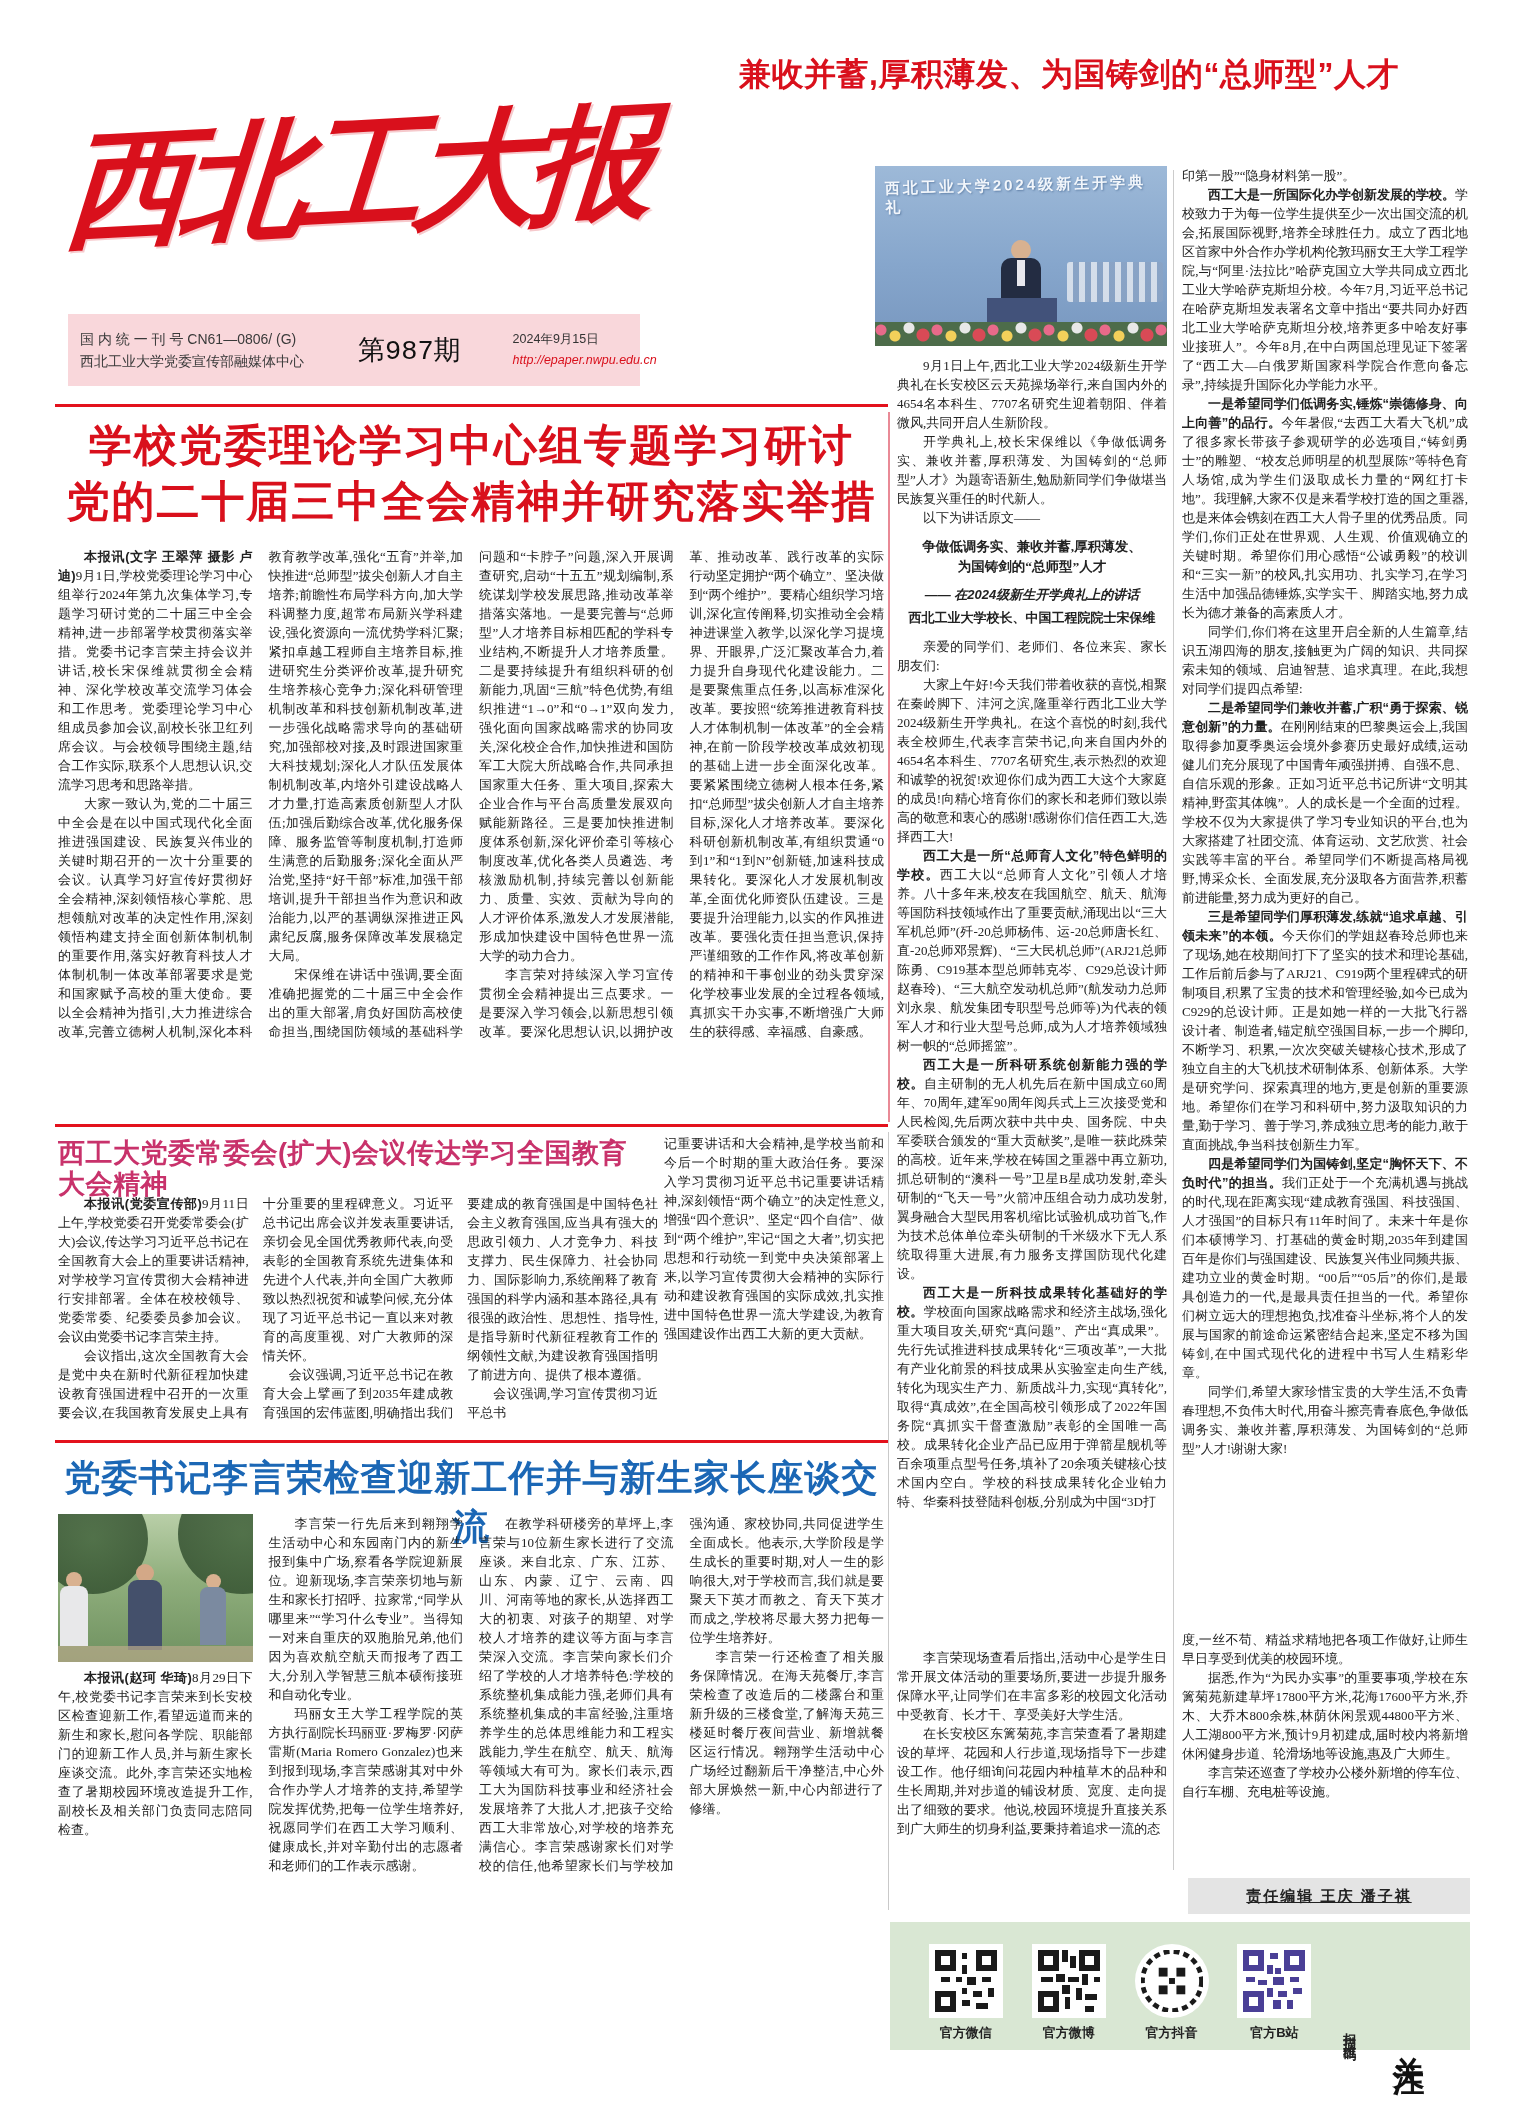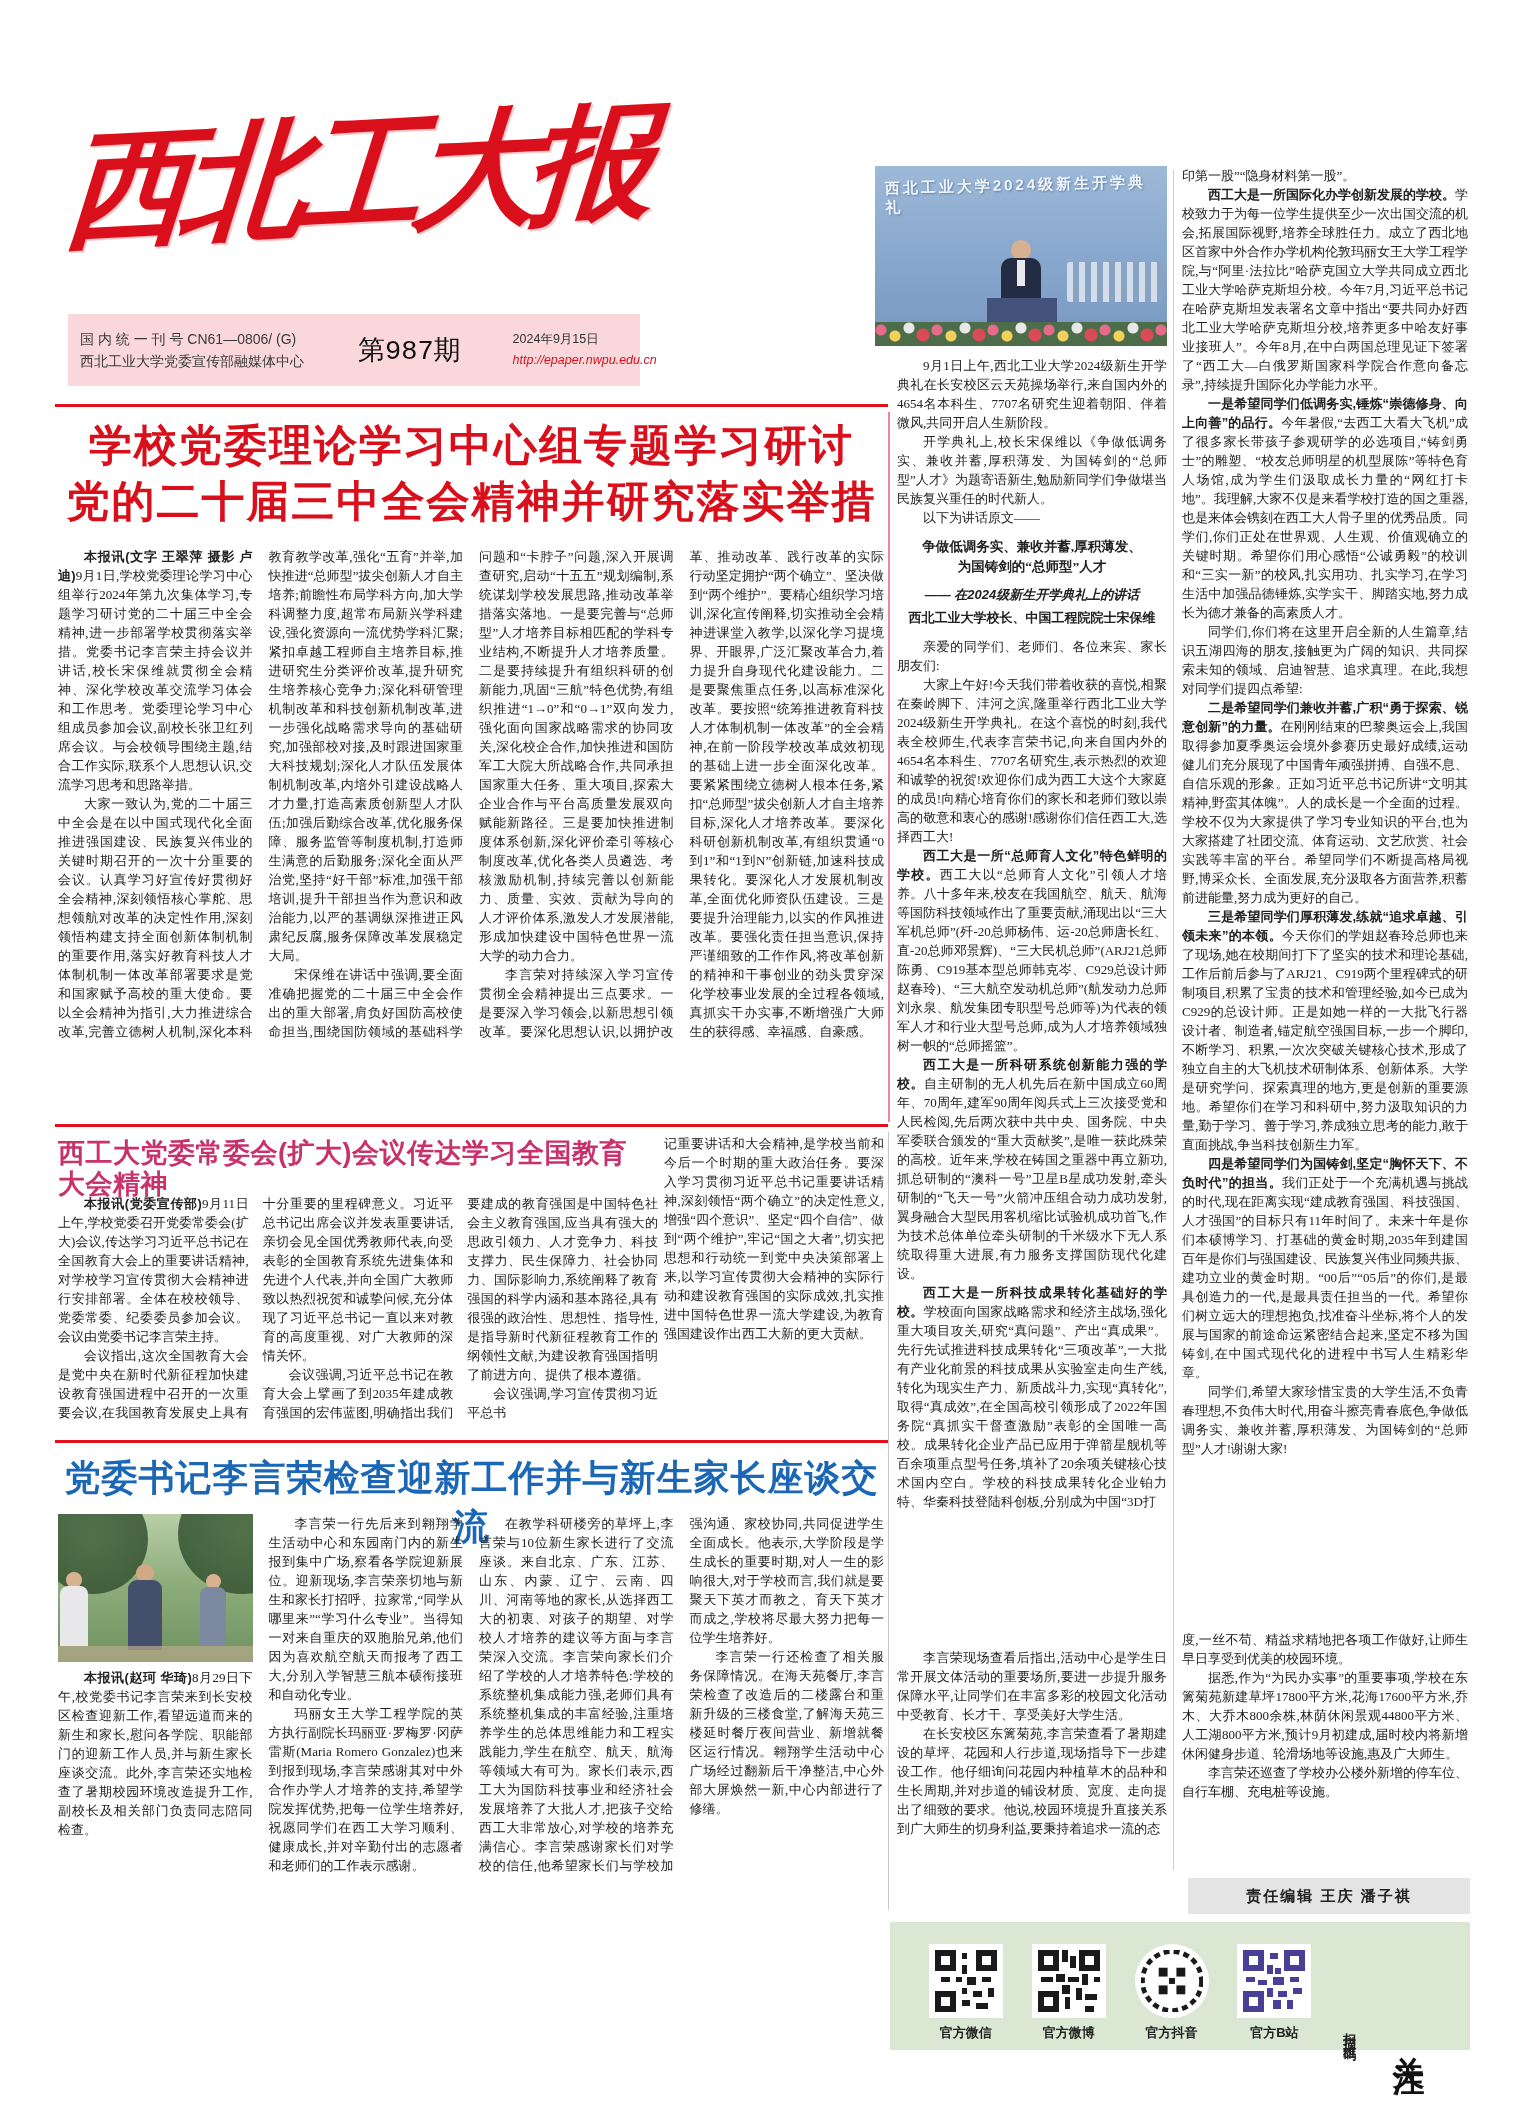--- a/index.html
+++ b/index.html
@@ -83,21 +83,21 @@
   .photo3 .p1b { left:2px; top:72px; width:28px; height:60px; border-radius:8px 8px 0 0; background:#e8e8ea; }
   .photo3 .p2 { left:78px; top:50px; width:18px; height:18px; border-radius:50%; background:#d3a887; }
   .photo3 .p2b { left:70px; top:66px; width:34px; height:70px; border-radius:9px 9px 0 0; background:#44506b; }
   .photo3 .p3 { left:148px; top:60px; width:15px; height:15px; border-radius:50%; background:#d9b190; }
   .photo3 .p3b { left:142px; top:73px; width:26px; height:58px; border-radius:8px 8px 0 0; background:#7b8aa0; }
   .photo3 .ground { position:absolute; bottom:0; width:100%; height:16px; background:#b9a98a; opacity:.7; }
   .photo3 .fig { position:absolute; }
   
   #editorBox { left:1188px; top:1878px; width:282px; height:36px; background:#e4e4e4;
     display:flex; align-items:center; justify-content:center;
-    font-family:"Liberation Sans","DejaVu Sans",sans-serif; font-weight:700; font-size:15px; letter-spacing:2px; color:#222; }
+    font-family:"Liberation Sans","DejaVu Sans",sans-serif; font-weight:700; font-size:15px; letter-spacing:2px; color:#222;text-decoration:underline; }
   #qrBox { left:890px; top:1922px; width:580px; height:128px; background:#d9e7d3;
     display:flex; align-items:flex-end; justify-content:space-evenly; padding:8px 10px; }
   .qrunit { display:flex; flex-direction:column; align-items:center; }
   .qrtile { width:74px; height:74px; background:#ffffff; display:flex; align-items:center; justify-content:center; }
   .qrtile svg { width:62px; height:62px; }
   .qrlabel { margin-top:6px; font-family:"Liberation Sans","DejaVu Sans",sans-serif; font-weight:700; font-size:13px; color:#222; }
   #scanCol { writing-mode:vertical-rl; font-family:"Liberation Sans","DejaVu Sans",sans-serif;
     font-weight:700; font-size:13px; letter-spacing:4px; color:#222; }
   #followCol { writing-mode:vertical-rl; font-family:"Liberation Sans","DejaVu Sans",sans-serif;
     font-weight:900; font-size:32px; letter-spacing:6px; color:#111; }
@@ -115,20 +115,21 @@
     <div>西北工业大学党委宣传部融媒体中心</div>
   </div>
   <div class="pissue">第987期</div>
   <div class="pright">
     <div>2024年9月15日</div>
     <div class="purl">http://epaper.nwpu.edu.cn</div>
   </div>
 </div>
 
 <div class="abs" id="topHeadline">
+  <div>兼收并蓄,厚积薄发、为国铸剑的“总师型”人才</div>
 </div>
 
 <div class="abs" id="topPhoto">
   <div class="bdtext">西北工业大学2024级新生开学典礼</div>
   <div class="crowd"></div>
   <div class="mic"></div>
   <div class="head"></div>
   <div class="body"></div>
   <div class="shirt"></div>
   <div class="podium"></div>

